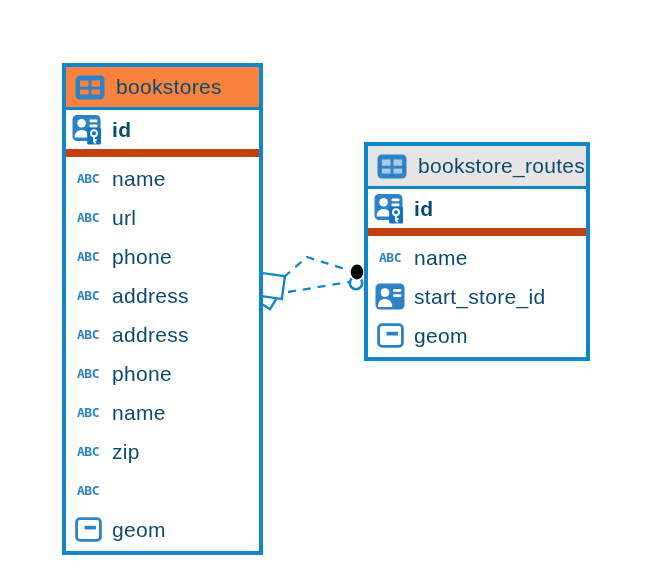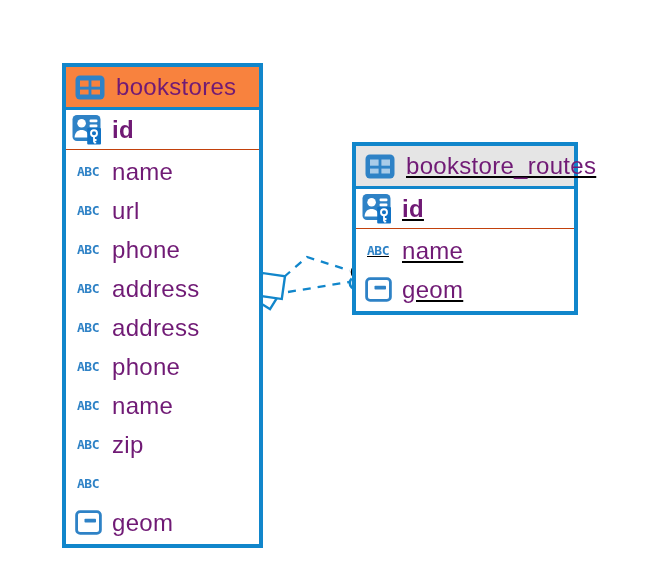--- a/index.html
+++ b/index.html
@@ -12,32 +12,32 @@
   .table-card {
     position:absolute; background:#ffffff;
     border:4px solid #1186CB; box-sizing:border-box;
   }
   .thead {
     height:40px; display:flex; align-items:center; gap:9px;
     padding:0 8px 0 7px; border-bottom:3px solid #1186CB; box-sizing:content-box;
   }
   .thead.selected { background:#F8823E; }
   .thead.default  { background:#E5E5E5; }
-  .keys { border-bottom:1px solid #c2410c; }
+  .keys { border-bottom:8px solid #c2410c; }
   .key-row { height:43px; }
   .cols { padding:2px 0; }
   .row {
     height:39px; display:flex; align-items:center; gap:7px; padding:0 5px;
   }
   .icon {
     width:34px; display:flex; align-items:flex-start; justify-content:center;
     flex:0 0 34px;
   }
   .label, .tname {
-    font-size:24px; color:#701a75; letter-spacing:.3px; white-space:nowrap;
+    font-size:21px; color:#0c4a6e; letter-spacing:.3px; white-space:nowrap;
   }
   .key-row .label { font-weight:bold; }
   .abc-glyph {
     font-family:"DejaVu Sans Mono", monospace; font-weight:bold;
     font-size:13px; letter-spacing:-0.5px; color:#2E82C6;
   }
 </style>
 </head>
 <body>
 
@@ -147,21 +147,21 @@
             <svg width="27" height="25" viewBox="0 0 27 25">
               <rect x="1.6" y="1.6" width="23.8" height="21.8" rx="3.5" fill="#fff" stroke="#2E82C6" stroke-width="2.8"></rect>
               <rect x="9.5" y="8.8" width="11.5" height="3.8" rx="0.8" fill="#2E82C6"></rect>
             </svg>
           </span>
           <span class="label">geom</span>
         </div>
       </div>
   </div>
 
-  <div class="table-card" style="left:352px; top:142px; width:226px;text-decoration:underline;">
+  <div class="table-card" style="left:364px; top:142px; width:226px;">
     <div class="thead default">
       <span class="icon">
           <svg width="30" height="25" viewBox="0 0 30 25">
             <rect x="0.5" y="0.5" width="29" height="24" rx="4.5" fill="#2E82C6"></rect>
             <rect x="5" y="5.5" width="8.6" height="6.2" fill="#A9CBE8"></rect>
             <rect x="16.4" y="5.5" width="8.6" height="6.2" fill="#A9CBE8"></rect>
             <rect x="5" y="14.6" width="8.6" height="4.9" fill="#A9CBE8"></rect>
             <rect x="16.4" y="14.6" width="8.6" height="4.9" fill="#A9CBE8"></rect>
           </svg>
         </span>
@@ -186,20 +186,32 @@
       </div>
     <div class="cols">
         <div class="row">
           <span class="icon">
             <span class="abc-glyph">ABC</span>
           </span>
           <span class="label">name</span>
         </div>
         <div class="row">
           <span class="icon">
+            <svg width="30" height="27" viewBox="0 0 30 27">
+              <rect x="0.5" y="0.5" width="29" height="26" rx="4.5" fill="#2E82C6"></rect>
+              <circle cx="10" cy="9.6" r="4.4" fill="#fff"></circle>
+              <path d="M2.8 24 c0 -5.4 3.4 -7.9 7.2 -7.9 s7.2 2.5 7.2 7.9 z" fill="#fff"></path>
+              <rect x="18" y="6" width="8.4" height="2.8" rx="1.3" fill="#fff"></rect>
+              <rect x="18" y="11.2" width="8.4" height="2.8" rx="1.3" fill="#fff"></rect>
+            </svg>
+          </span>
+          <span class="label">start_store_id</span>
+        </div>
+        <div class="row">
+          <span class="icon">
             <svg width="27" height="25" viewBox="0 0 27 25">
               <rect x="1.6" y="1.6" width="23.8" height="21.8" rx="3.5" fill="#fff" stroke="#2E82C6" stroke-width="2.8"></rect>
               <rect x="9.5" y="8.8" width="11.5" height="3.8" rx="0.8" fill="#2E82C6"></rect>
             </svg>
           </span>
           <span class="label">geom</span>
         </div>
       </div>
   </div>
 

